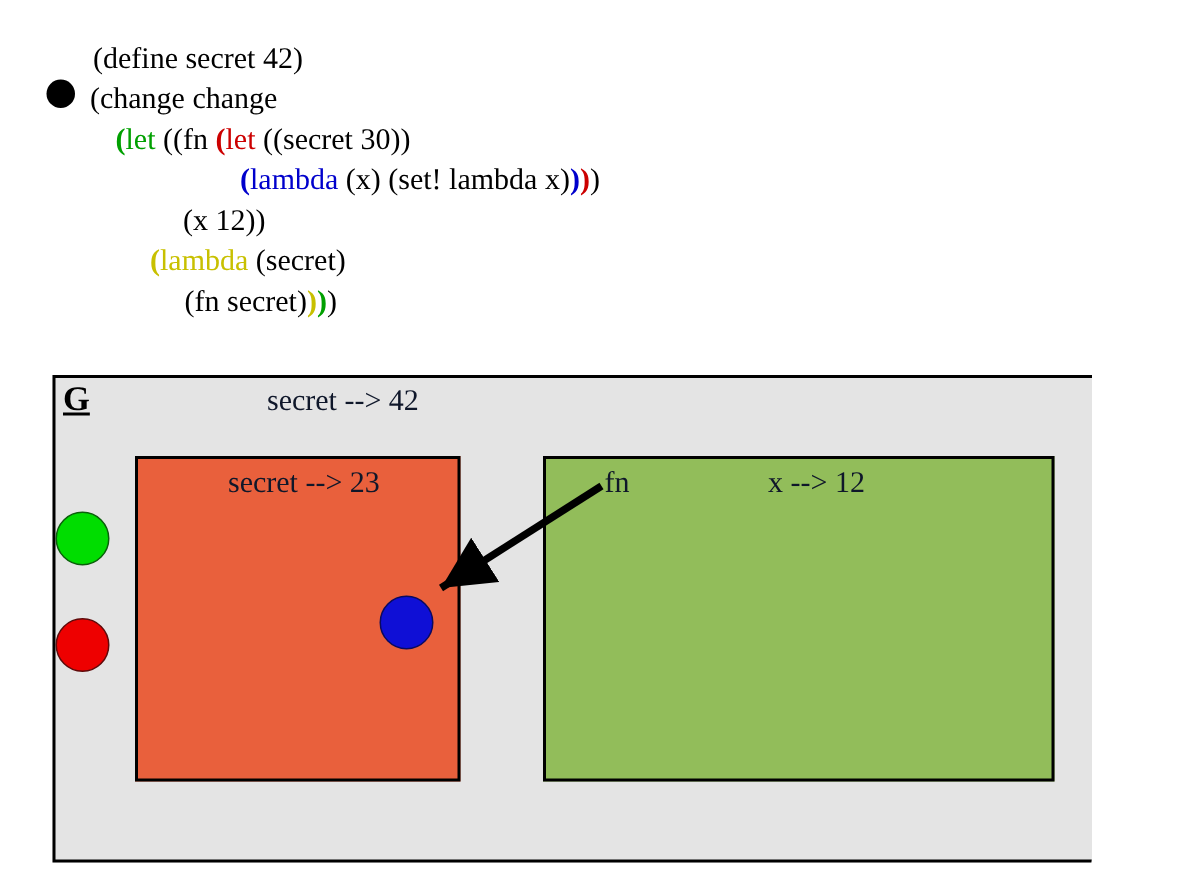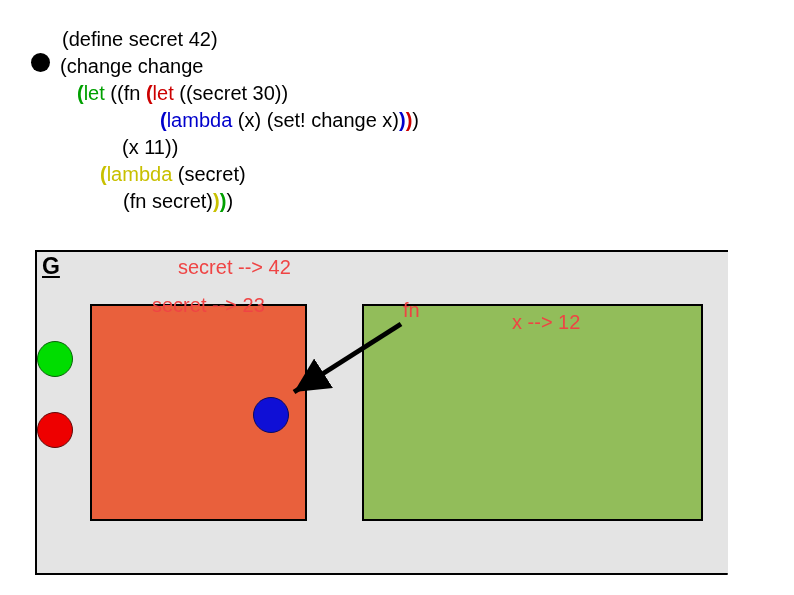--- a/index.html
+++ b/index.html
@@ -1,18 +1,18 @@
 <!DOCTYPE html>
 <html><head>
 <meta charset="utf-8">
 <style>
   html,body{margin:0;padding:0;background:#fff;}
   .slide{
     position:relative;width:728px;height:595px;background:#ffffff;
-    font-family:Liberation Sans, sans-serif;overflow:hidden;border-radius:24px;
+    font-family:Liberation Serif, serif;overflow:hidden;border-radius:24px;
   }
   
   .code-line{
     position:absolute;font-size:20px;line-height:24px;color:#000;
     white-space:pre;
   }
   .tok-plain{color:#000000;}
   .tok-g {color:#00A000;}         .tok-gb{color:#00A000;font-weight:bold;}
   .tok-r {color:#CC0000;}         .tok-rb{color:#CC0000;font-weight:bold;}
   .tok-b {color:#0000CC;}         .tok-bb{color:#0000CC;font-weight:bold;}
@@ -27,53 +27,53 @@
     background:#E4E4E4;border:2px solid #000;box-sizing:border-box;
   }
   .env-let{
     position:absolute;left:90px;top:304px;width:217px;height:217px;
     background:#E9603C;border:2px solid #000;box-sizing:border-box;
   }
   .env-closure{
     position:absolute;left:362px;top:304px;width:341px;height:217px;
     background:#92BD5A;border:2px solid #000;box-sizing:border-box;
   }
-  .dtext{position:absolute;font-size:20px;color:#ef4444;white-space:pre;}
+  .dtext{position:absolute;font-size:20px;color:#0f172a;white-space:pre;}
   .g-label{
     position:absolute;left:42px;top:253px;font-size:23px;font-weight:bold;
     text-decoration:underline;color:#000;
   }
   .dot{position:absolute;width:36px;height:36px;border-radius:50%;box-sizing:border-box;}
   .dot-green{left:37px;top:341px;background:#00DD00;border:1px solid #0a5f0a;}
   .dot-red  {left:37px;top:412px;background:#EE0000;border:1px solid #5f0a0a;}
   .dot-blue {left:253px;top:397px;background:#0F0FD6;border:1px solid #0a0a5f;}
   .arrow-svg{position:absolute;left:0;top:0;pointer-events:none;}
 </style>
 </head>
 <body>
 
 <div class="slide">
 
   <div class="bullet"></div>
   <div class="code-line" style="left:62px;top:27px"><span class="tok-plain">(define secret 42)</span></div>
   <div class="code-line" style="left:60px;top:54px"><span class="tok-plain">(change change</span></div>
   <div class="code-line" style="left:77px;top:81px"><span class="tok-gb">(</span><span class="tok-g">let</span><span class="tok-plain"> ((fn </span><span class="tok-rb">(</span><span class="tok-r">let</span><span class="tok-plain"> ((secret 30))</span></div>
-  <div class="code-line" style="left:160px;top:108px"><span class="tok-bb">(</span><span class="tok-b">lambda</span><span class="tok-plain"> (x) (set! change x)</span><span class="tok-bb">)</span><span class="tok-rb">)</span><span class="tok-plain">)</span></div>
-  <div class="code-line" style="left:122px;top:135px"><span class="tok-plain">(x 11))</span></div>
+  <div class="code-line" style="left:160px;top:108px"><span class="tok-bb">(</span><span class="tok-b">lambda</span><span class="tok-plain"> (x) (set! lambda x)</span><span class="tok-bb">)</span><span class="tok-rb">)</span><span class="tok-plain">)</span></div>
+  <div class="code-line" style="left:122px;top:135px"><span class="tok-plain">(x 12))</span></div>
   <div class="code-line" style="left:123px;top:189px"><span class="tok-plain">(fn secret)</span><span class="tok-yb">)</span><span class="tok-gb">)</span><span class="tok-plain">)</span></div>
   <div class="code-line" style="left:100px;top:162px"><span class="tok-yb">(</span><span class="tok-y">lambda</span><span class="tok-plain"> (secret)</span></div>
 
   <div class="env-global"></div>
   <div class="env-let"></div>
   <div class="env-closure"></div>
 
   <div class="g-label">G</div>
   <div class="dtext" style="left:178px;top:256px">secret --&gt; 42</div>
-  <div class="dtext" style="left:152px;top:294px">secret --&gt; 23</div>
-  <div class="dtext" style="left:403px;top:299px">fn</div>
+  <div class="dtext" style="left:152px;top:311px">secret --&gt; 23</div>
+  <div class="dtext" style="left:403px;top:311px">fn</div>
   <div class="dtext" style="left:512px;top:311px">x --&gt; 12</div>
 
   <div class="dot dot-green"></div>
   <div class="dot dot-red"></div>
   <div class="dot dot-blue"></div>
 
   <svg class="arrow-svg" width="794" height="595" viewBox="0 0 794 595">
     <defs>
       <marker id="ah" markerWidth="7" markerHeight="7" refX="7" refY="3.5" orient="auto">
         <path d="M0,0 L7,3.5 L0,7 Z" fill="#000"></path>

